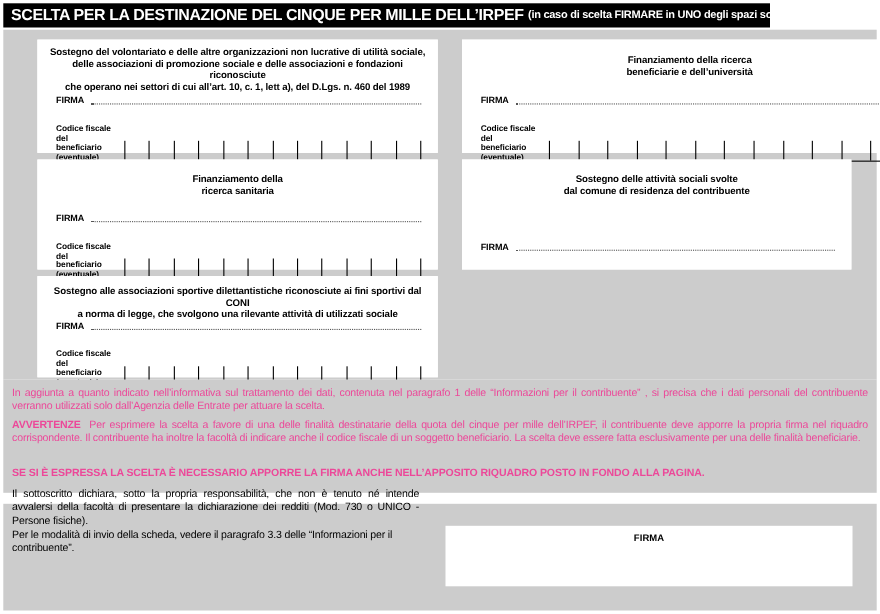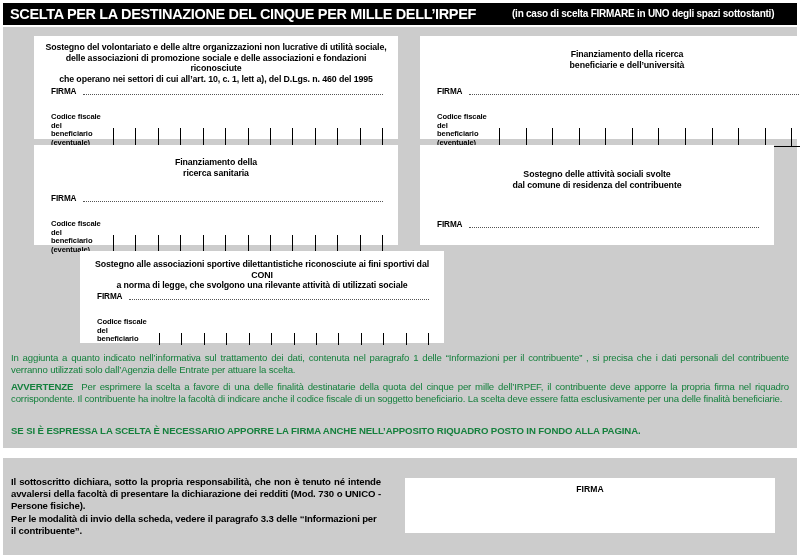--- a/index.html
+++ b/index.html
@@ -18,31 +18,30 @@
     height: 558px;
     background: #ffffff;
     overflow: hidden;
   }
 
   
   .title-bar {
     position: absolute;
     left: 3px;
     top: 3px;
-    width: 794px;
+    width: 697px;
     height: 22px;
     background: #000000;
     color: #ffffff;
     display: flex;
     align-items: center;
     padding-left: 7px;
     box-sizing: border-box;
     overflow: hidden;
     white-space: nowrap;
-    gap: 32px;
   }
   .title-main {
     font-size: 14.5px;
     font-weight: bold;
     letter-spacing: -0.35px;
   }
   .title-sub {
     font-size: 10px;
     font-weight: bold;
     letter-spacing: -0.25px;
@@ -63,21 +62,21 @@
   .choice-box {
     position: absolute;
     background: #ffffff;
     box-sizing: border-box;
     border: 1px solid #ffffff;
   }
   #box-volontariato { left: 34px;  top: 36px;  width: 364px; height: 103px; }
   #box-ricerca-uni  { left: 420px; top: 36px;  width: 414px; height: 103px; }
   #box-sanitaria    { left: 34px;  top: 145px; width: 364px; height: 100px; }
   #box-comune       { left: 420px; top: 145px; width: 354px; height: 100px; }
-  #box-coni         { left: 34px;  top: 251px; width: 364px; height: 92px; margin-left: 46px;  }
+  #box-coni         { left: 34px;  top: 251px; width: 364px; height: 92px;  }
 
   .box-heading {
     text-align: center;
     font-size: 8.8px;
     font-weight: bold;
     line-height: 10.6px;
     color: #000000;
     letter-spacing: -0.1px;
     padding: 0 6px;
     margin-top: 5px;
@@ -135,21 +134,21 @@
   .cf-cell {
     flex: 1;
     border-right: 1px solid #000000;
   }
 
   
   .note-block {
     position: absolute;
     left: 11px;
     width: 778px;
-    color: #15803d;
+    color: #ec4899;
   }
   .note-p {
     font-size: 9.6px;
     line-height: 11.8px;
     letter-spacing: -0.15px;
     text-align: justify;
     margin: 0;
   }
   .note-p.bold-lead b { font-weight: bold; }
   .note-strong {
@@ -160,27 +159,26 @@
     margin: 0;
   }
   #note-1 { top: 352px; }
   #note-2 { top: 381px; }
   #note-3 { top: 425px; }
 
   
   #bottom-decl {
     position: absolute;
     left: 11px;
-    top: 476px;
+    top: 444px;
     width: 370px;
     font-size: 9.6px;
     line-height: 12.2px;
     letter-spacing: -0.15px;
     color: #000000;
-    font-weight: bold;
   }
   #bottom-decl p { margin: 0; }
   #bottom-decl p.just { text-align: justify; }
 
   #firma-final-box {
     position: absolute;
     left: 405px;
     top: 478px;
     width: 370px;
     height: 55px;
@@ -205,21 +203,21 @@
     <span class="title-main">SCELTA PER LA DESTINAZIONE DEL CINQUE PER MILLE DELL’IRPEF</span>
     <span class="title-sub">(in caso di scelta FIRMARE in UNO degli spazi sottostanti)</span>
   </div>
 
   <div class="grey-panel" id="panel-boxes"></div>
 
   <div class="choice-box" id="box-volontariato">
     <div class="box-heading">
       <div>Sostegno del volontariato e delle altre organizzazioni non lucrative di utilità sociale,</div>
       <div>delle associazioni di promozione sociale e delle associazioni e fondazioni riconosciute</div>
-      <div>che operano nei settori di cui all’art. 10, c. 1, lett a), del D.Lgs. n. 460 del 1995</div>
+      <div>che operano nei settori di cui all’art. 10, c. 1, lett a), del D.Lgs. n. 460 del 1989</div>
     </div>
     <div class="firma-row" style="top:50px;">
       <span class="firma-label">FIRMA</span>
       <span class="firma-dots"></span>
     </div>
     <div class="cf-row" style="top:76px;">
       <span class="cf-label">
         <span>Codice fiscale del</span><br>
         <span>beneficiario (eventuale)</span>
       </span>
@@ -296,21 +294,21 @@
           <i class="cf-cell"></i>
         <i class="cf-cell"></i>
           <i class="cf-cell"></i>
           <i class="cf-cell"></i>
           <i class="cf-cell"></i>
       </span>
     </div>
   </div>
 
   <div class="choice-box" id="box-comune">
-    <div class="box-heading" style="margin-top:23px;">
+    <div class="box-heading" style="margin-top:11px;">
       <div>Sostegno delle attività sociali svolte</div>
       <div>dal comune di residenza del contribuente</div>
     </div>
     <div class="firma-row" style="top:74px;">
       <span class="firma-label">FIRMA</span>
       <span class="firma-dots"></span>
     </div>
   </div>
 
   <div class="choice-box" id="box-coni">

